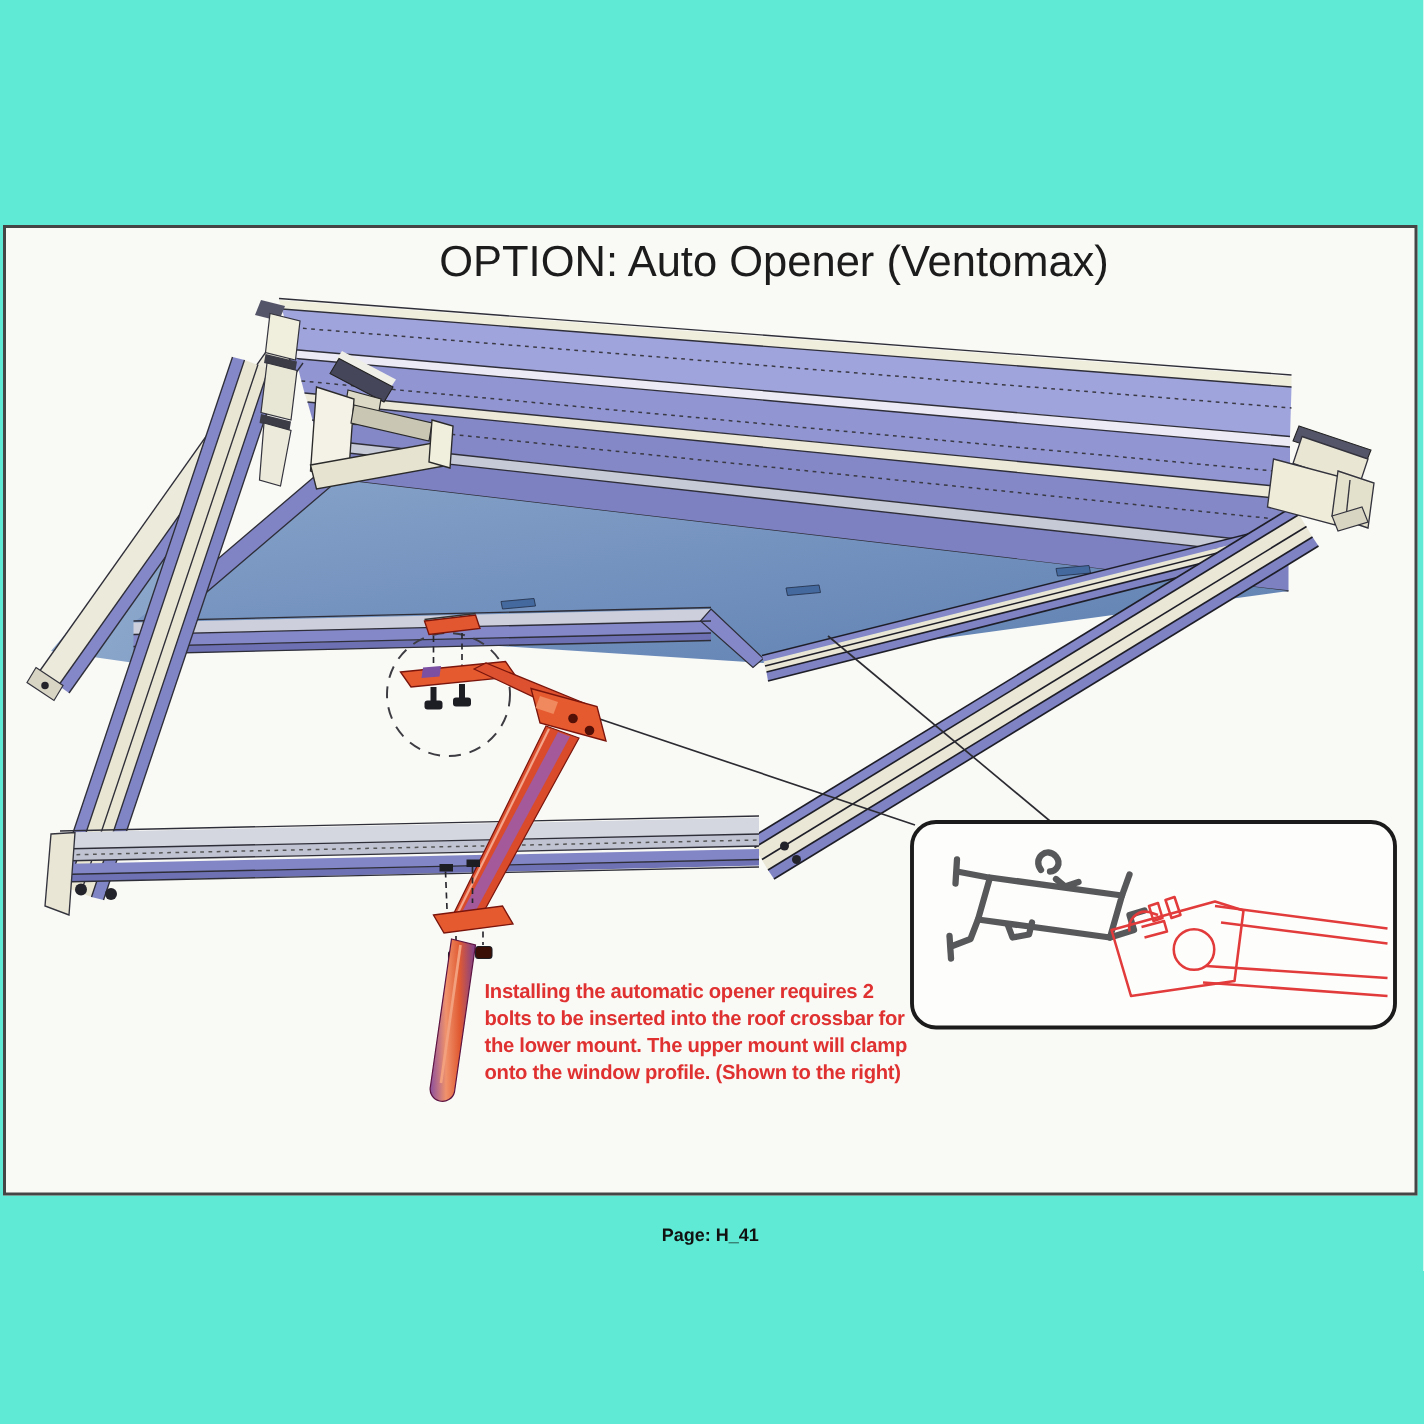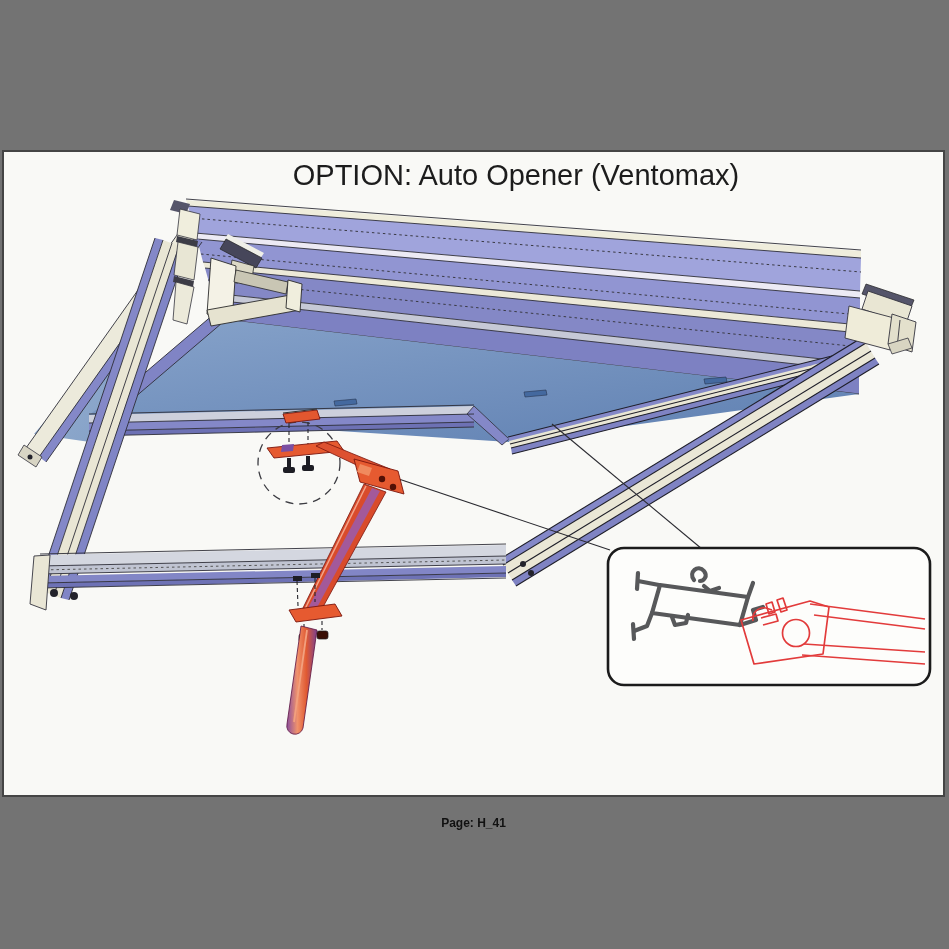--- a/index.html
+++ b/index.html
@@ -1,16 +1,16 @@
 <!DOCTYPE html>
 <html><head>
 <meta charset="utf-8">
 <style>
   html,body{margin:0;padding:0;background:#fdfdfc;}
-  .canvas{position:relative;width:949px;height:949px;background:#737373;overflow:hidden;
+  .canvas{position:relative;width:949px;height:949px;background:#5eead4;overflow:hidden;
           font-family:"Liberation Sans",sans-serif;}
   .page{position:absolute;left:2px;top:150px;width:943px;height:647px;
         box-sizing:border-box;border:2px solid #454545;background:#f9f9f6;}
   .page-title{position:absolute;left:512px;top:7px;transform:translateX(-50%);
         font-size:29px;color:#1c1c1c;white-space:nowrap;letter-spacing:0;}
   .fig{position:absolute;left:0;top:0;width:943px;height:643px;}
   .note{position:absolute;color:#e03131;font-weight:bold;white-space:pre-line;}
   .note-right{left:702px;top:284px;width:240px;font-size:13.5px;line-height:17.2px;letter-spacing:-0.2px;}
   .note-bottom{left:319px;top:500px;width:290px;font-size:13.5px;line-height:18px;letter-spacing:-0.2px;}
   .page-footer{position:absolute;left:50%;transform:translateX(-50%);top:664px;
@@ -268,16 +268,20 @@
             <line x1="806" y1="452" x2="921" y2="467"></line>
             <line x1="810" y1="463" x2="921" y2="477"></line>
             <line x1="800" y1="492" x2="921" y2="500"></line>
             <line x1="798" y1="503" x2="921" y2="512"></line>
           </g>
         </g>
       </g>
     </svg>
 
 
+    <div class="note note-bottom">Installing the automatic opener requires 2
+bolts to be inserted into the roof crossbar for
+the lower mount. The upper mount will clamp
+onto the window profile. (Shown to the right)</div>
 
     <div class="page-footer">Page: H_41</div>
   </div>
 </div>
 
 </body></html>

